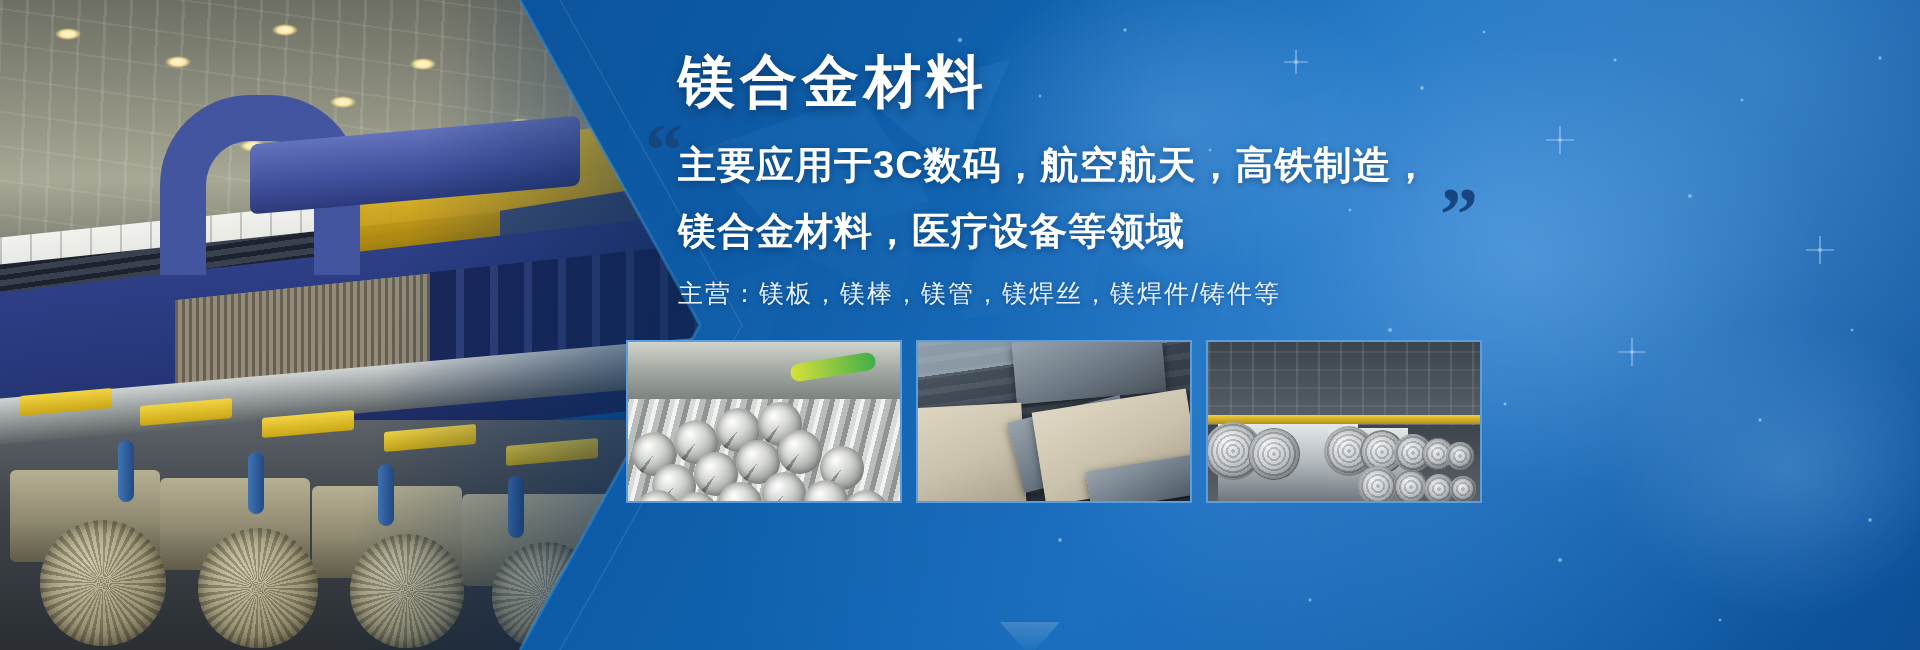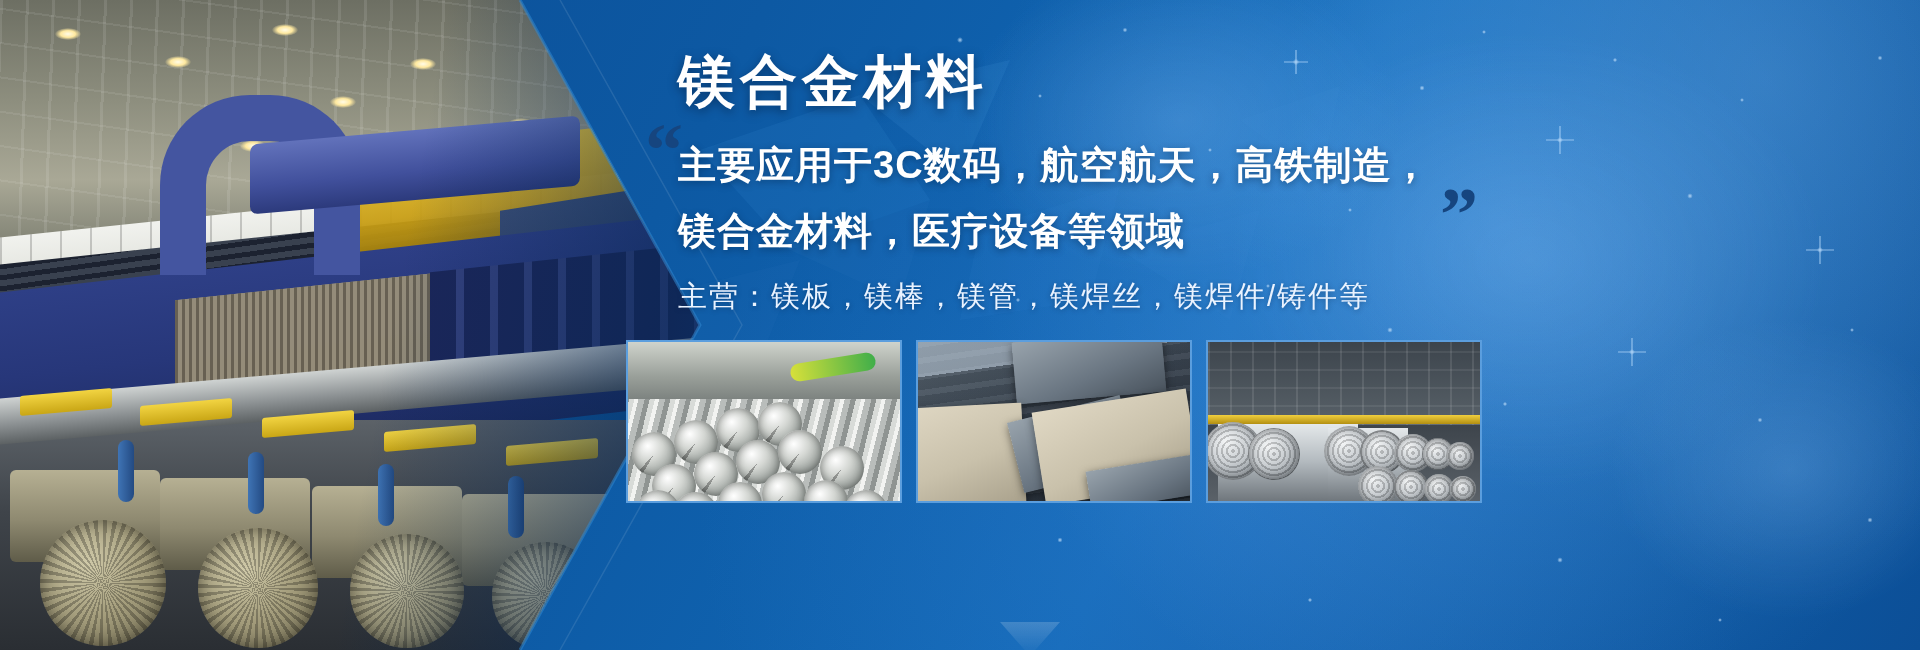--- a/index.html
+++ b/index.html
@@ -148,21 +148,21 @@
   .subline{
     position:absolute;left:678px;color:#ffffff;font-weight:bold;
     font-size:38px;letter-spacing:1px;white-space:nowrap;
     text-shadow:0 2px 7px rgba(3,30,64,.45);
   }
   .subline-1{top:140px;}
   .subline-2{top:206px;}
 
   .mainline{
     position:absolute;left:678px;top:277px;color:#eaf3ff;
-    font-size:29px;letter-spacing:2px;white-space:nowrap;
+    font-size:25px;letter-spacing:2px;white-space:nowrap;
     text-shadow:0 1px 5px rgba(3,30,64,.4);
   }
 
   
   .thumbs{position:absolute;left:626px;top:340px;display:flex;gap:14px;}
   .thumb{
     width:276px;height:163px;border:2px solid #5b9ede;box-sizing:border-box;
     position:relative;overflow:hidden;background:#17324d;
   }
   .thumb .inner{position:absolute;inset:0;}

